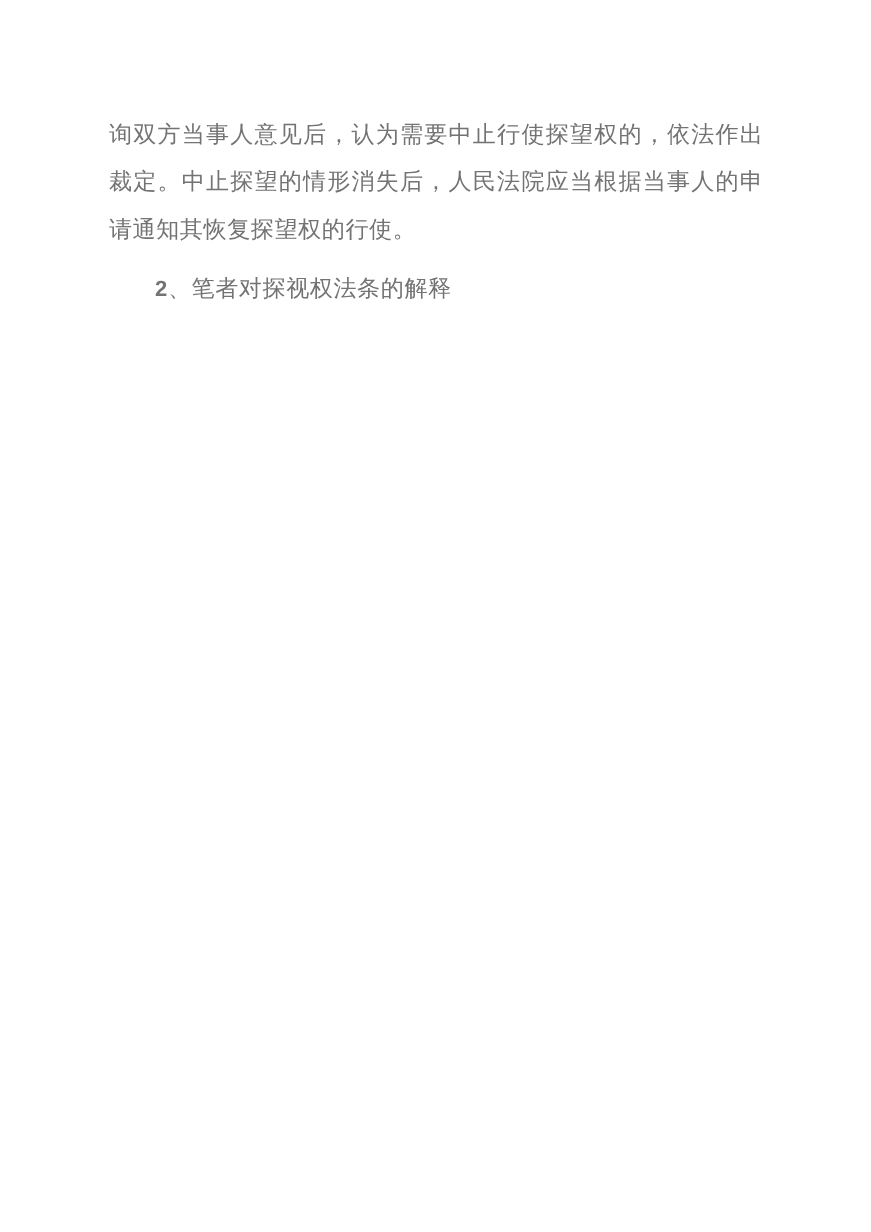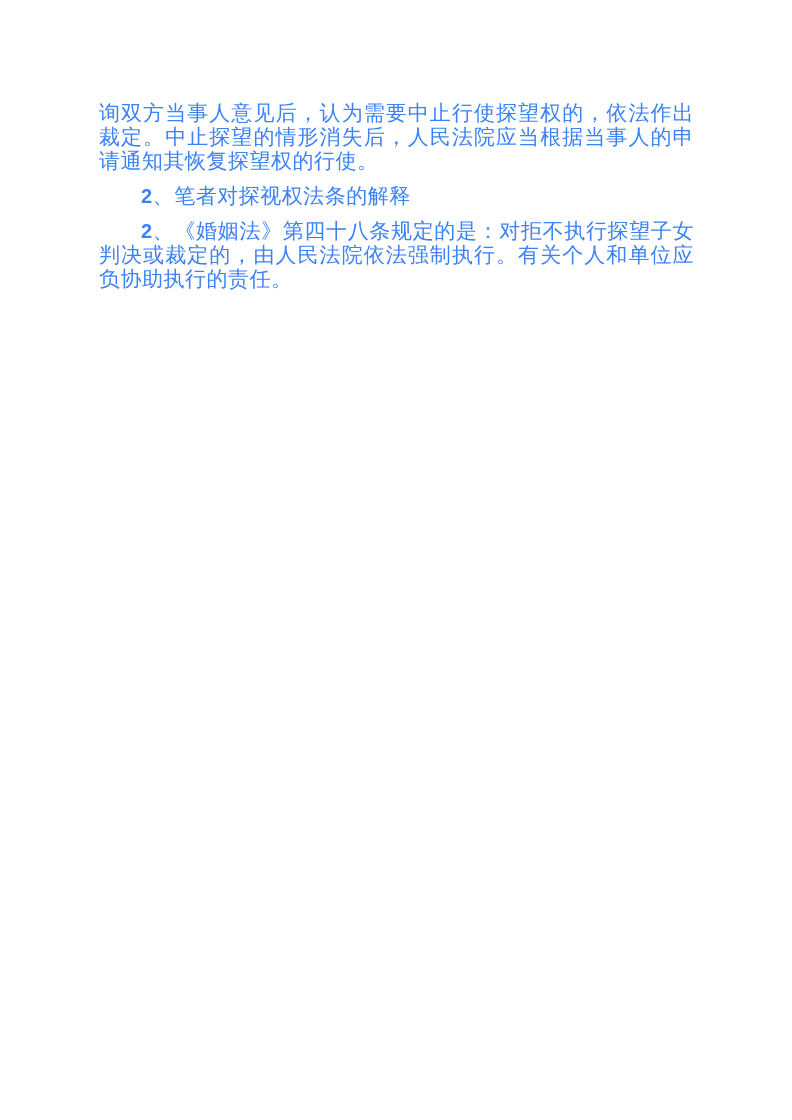--- a/index.html
+++ b/index.html
@@ -15,22 +15,22 @@
     height: 1120px;
     margin: 0 auto;
     background: #ffffff;
     padding: 101px 98px 0 99px;
     overflow: hidden;
   }
   .para {
     margin: 0 0 11px 0;
     font-family: "Liberation Serif", "DejaVu Serif", serif;
     font-size: 21px;
-    line-height: 24px;
-    color: #3b82f6;
+    line-height: 43px;
+    color: #737373;
     text-align: justify;
     letter-spacing: 0.5px;
   }
   .para.indent {
     text-indent: 2em;
   }
   
   .para .num {
     font-family: "Liberation Sans", "DejaVu Sans", sans-serif;
     font-weight: bold;
@@ -41,14 +41,13 @@
 <body>
 
 <div class="page">
   <p class="para">询双方当事人意见后，认为需要中止行使探望权的，依法作出裁定。中止探望的情形消失后，人民法院应当根据当事人的申请通知其恢复探望权的行使。</p>
 
 
 
   <p class="para indent"><span class="num">2</span>、笔者对探视权法条的解释</p>
 
 
-  <p class="para indent"><span class="num">2</span>、《婚姻法》第四十八条规定的是：对拒不执行探望子女判决或裁定的，由人民法院依法强制执行。有关个人和单位应负协助执行的责任。</p>
 </div>
 
 </body></html>

